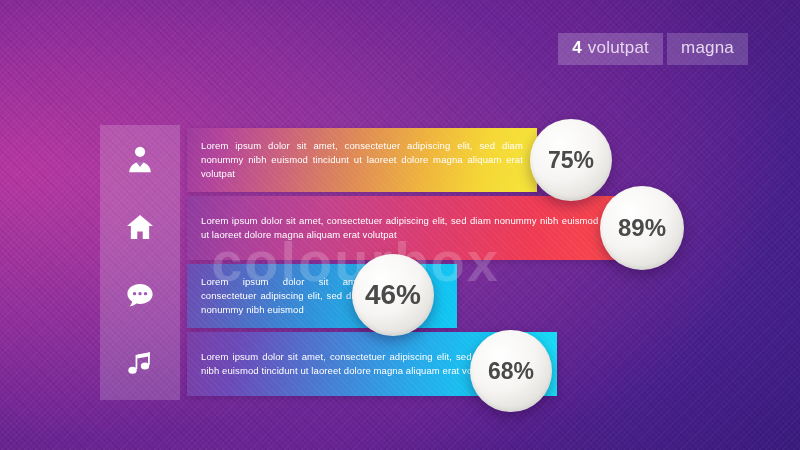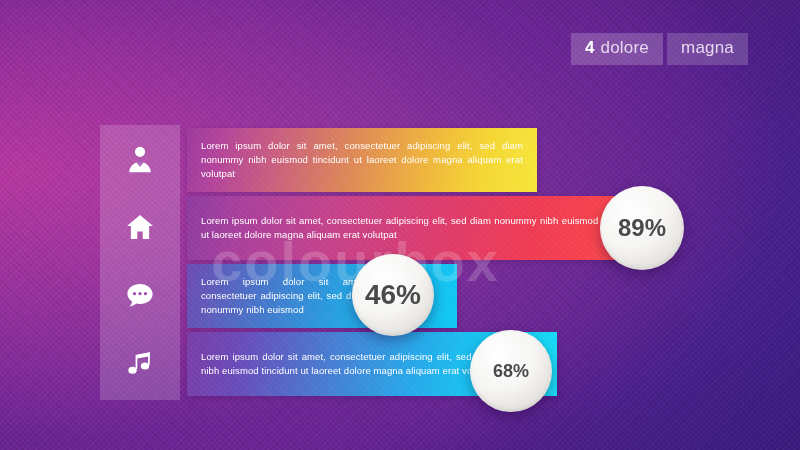--- a/index.html
+++ b/index.html
@@ -139,21 +139,21 @@
     display: flex;
     align-items: center;
     justify-content: center;
     color: #4a4a4a;
     font-weight: bold;
     z-index: 7;
   }
   #pct-1 { left: 530px; top: 119px; width: 82px; height: 82px; font-size: 23px; }
   #pct-2 { left: 600px; top: 186px; width: 84px; height: 84px; font-size: 24px; }
   #pct-3 { left: 352px; top: 254px; width: 82px; height: 82px; font-size: 28px; }
-  #pct-4 { left: 470px; top: 330px; width: 82px; height: 82px; font-size: 18px; }
+  #pct-4 { left: 470px; top: 330px; width: 82px; height: 82px; font-size: 23px; }
 
   
   .watermark {
     position: absolute;
     left: 0;
     top: 178px;
     width: 711px;
     height: 95px;
     z-index: 8;
     display: flex;
@@ -173,21 +173,21 @@
 
 <div id="stage">
 
   <div class="bg-base"></div>
   <div class="bg-hatch"></div>
   <div class="bg-vignette"></div>
 
   <div class="header">
     <div class="hdr-chip secondary">
       <span class="hdr-strong">4</span>
-      <span class="hdr-light">dolore</span>
+      <span class="hdr-light">volutpat</span>
     </div>
     <div class="hdr-chip">
       <span class="hdr-light">magna</span>
     </div>
   </div>
 
   <div class="icon-column">
     <div class="icon-cell" style="top:0px;height:68px;">
       <svg width="30" height="30" viewBox="0 0 24 24" fill="currentColor">
         <circle cx="12" cy="6.2" r="4.1"></circle>
@@ -229,19 +229,20 @@
   </div>
   <div class="bar" id="bar-3">
     <div class="bar-hatch"></div>
     <div class="bar-text">Lorem ipsum dolor sit amet, consectetuer adipiscing elit, sed diam nonummy nibh euismod</div>
   </div>
   <div class="bar" id="bar-4">
     <div class="bar-hatch"></div>
     <div class="bar-text">Lorem ipsum dolor sit amet, consectetuer adipiscing elit, sed diam nonummy nibh euismod tincidunt ut laoreet dolore magna aliquam erat volutpat</div>
   </div>
 
+  <div class="pct" id="pct-1">75%</div>
   <div class="pct" id="pct-2">89%</div>
   <div class="pct" id="pct-3">46%</div>
   <div class="pct" id="pct-4">68%</div>
 
   <div class="watermark">colourbox</div>
 
 </div>
 
 </body></html>

